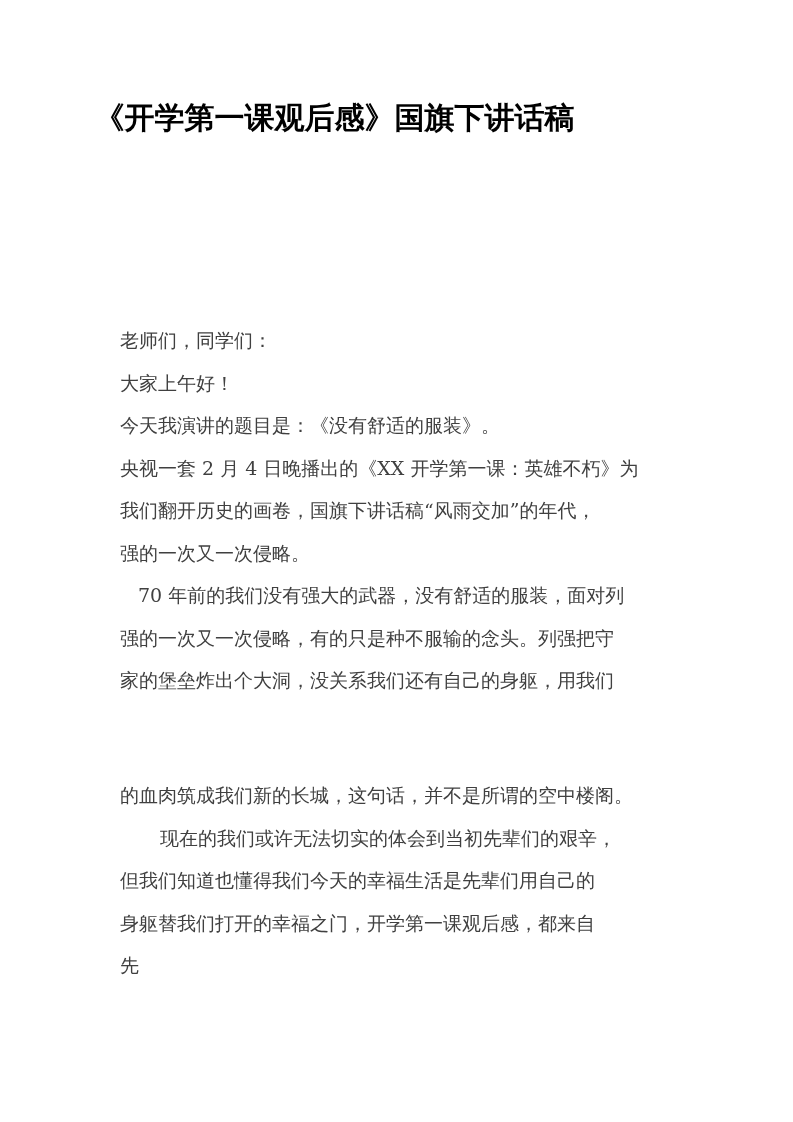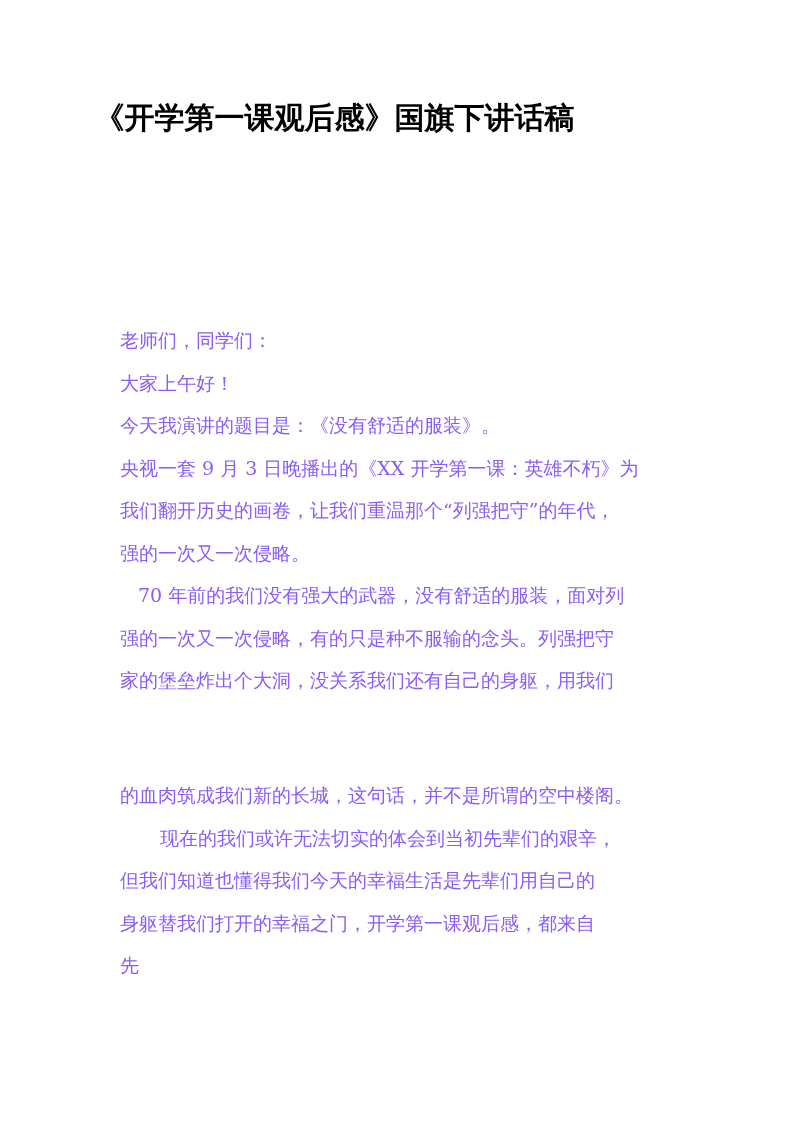--- a/index.html
+++ b/index.html
@@ -4,35 +4,35 @@
 <style>
   html, body { margin: 0; padding: 0; background: #ffffff; }
   body { width: 793px; height: 1122px; position: relative; overflow: hidden; }
   .title {
     position: absolute; left: 0; top: 96px; width: 669px; text-align: center;
     font-family: "DejaVu Sans", sans-serif; font-weight: bold; font-size: 30px;
     color: #000; letter-spacing: 0px; line-height: 44px;
   }
   .line {
     position: absolute; left: 120px;
-    font-family: "DejaVu Serif", serif; font-size: 19px; color: #8b5cf6;
+    font-family: "DejaVu Serif", serif; font-size: 19px; color: #404040;
     line-height: 26px; white-space: nowrap;
   }
 </style>
 </head>
 <body>
 
 <div>
   <div class="title">《开学第一课观后感》国旗下讲话稿</div>
 
   <div class="line" style="top:327px;">老师们，同学们：</div>
   <div class="line" style="top:370px;">大家上午好！</div>
   <div class="line" style="top:412px;">今天我演讲的题目是：《没有舒适的服装》。</div>
-  <div class="line" style="top:455px;">央视一套 9 月 3 日晚播出的《XX 开学第一课：英雄不朽》为</div>
-  <div class="line" style="top:497px;">我们翻开历史的画卷，让我们重温那个“列强把守”的年代，</div>
+  <div class="line" style="top:455px;">央视一套 2 月 4 日晚播出的《XX 开学第一课：英雄不朽》为</div>
+  <div class="line" style="top:497px;">我们翻开历史的画卷，国旗下讲话稿“风雨交加”的年代，</div>
   <div class="line" style="top:540px;">强的一次又一次侵略。</div>
   <div class="line" style="top:582px; left:138px;">70 年前的我们没有强大的武器，没有舒适的服装，面对列</div>
   <div class="line" style="top:625px;">强的一次又一次侵略，有的只是种不服输的念头。列强把守</div>
   <div class="line" style="top:667px;">家的堡垒炸出个大洞，没关系我们还有自己的身躯，用我们</div>
   <div class="line" style="top:782px;text-align:center;">的血肉筑成我们新的长城，这句话，并不是所谓的空中楼阁。</div>
   <div class="line" style="top:825px; left:160px;">现在的我们或许无法切实的体会到当初先辈们的艰辛，</div>
   <div class="line" style="top:867px;">但我们知道也懂得我们今天的幸福生活是先辈们用自己的</div>
   <div class="line" style="top:910px;">身躯替我们打开的幸福之门，开学第一课观后感，都来自</div>
   <div class="line" style="top:952px;">先</div>
 </div>

